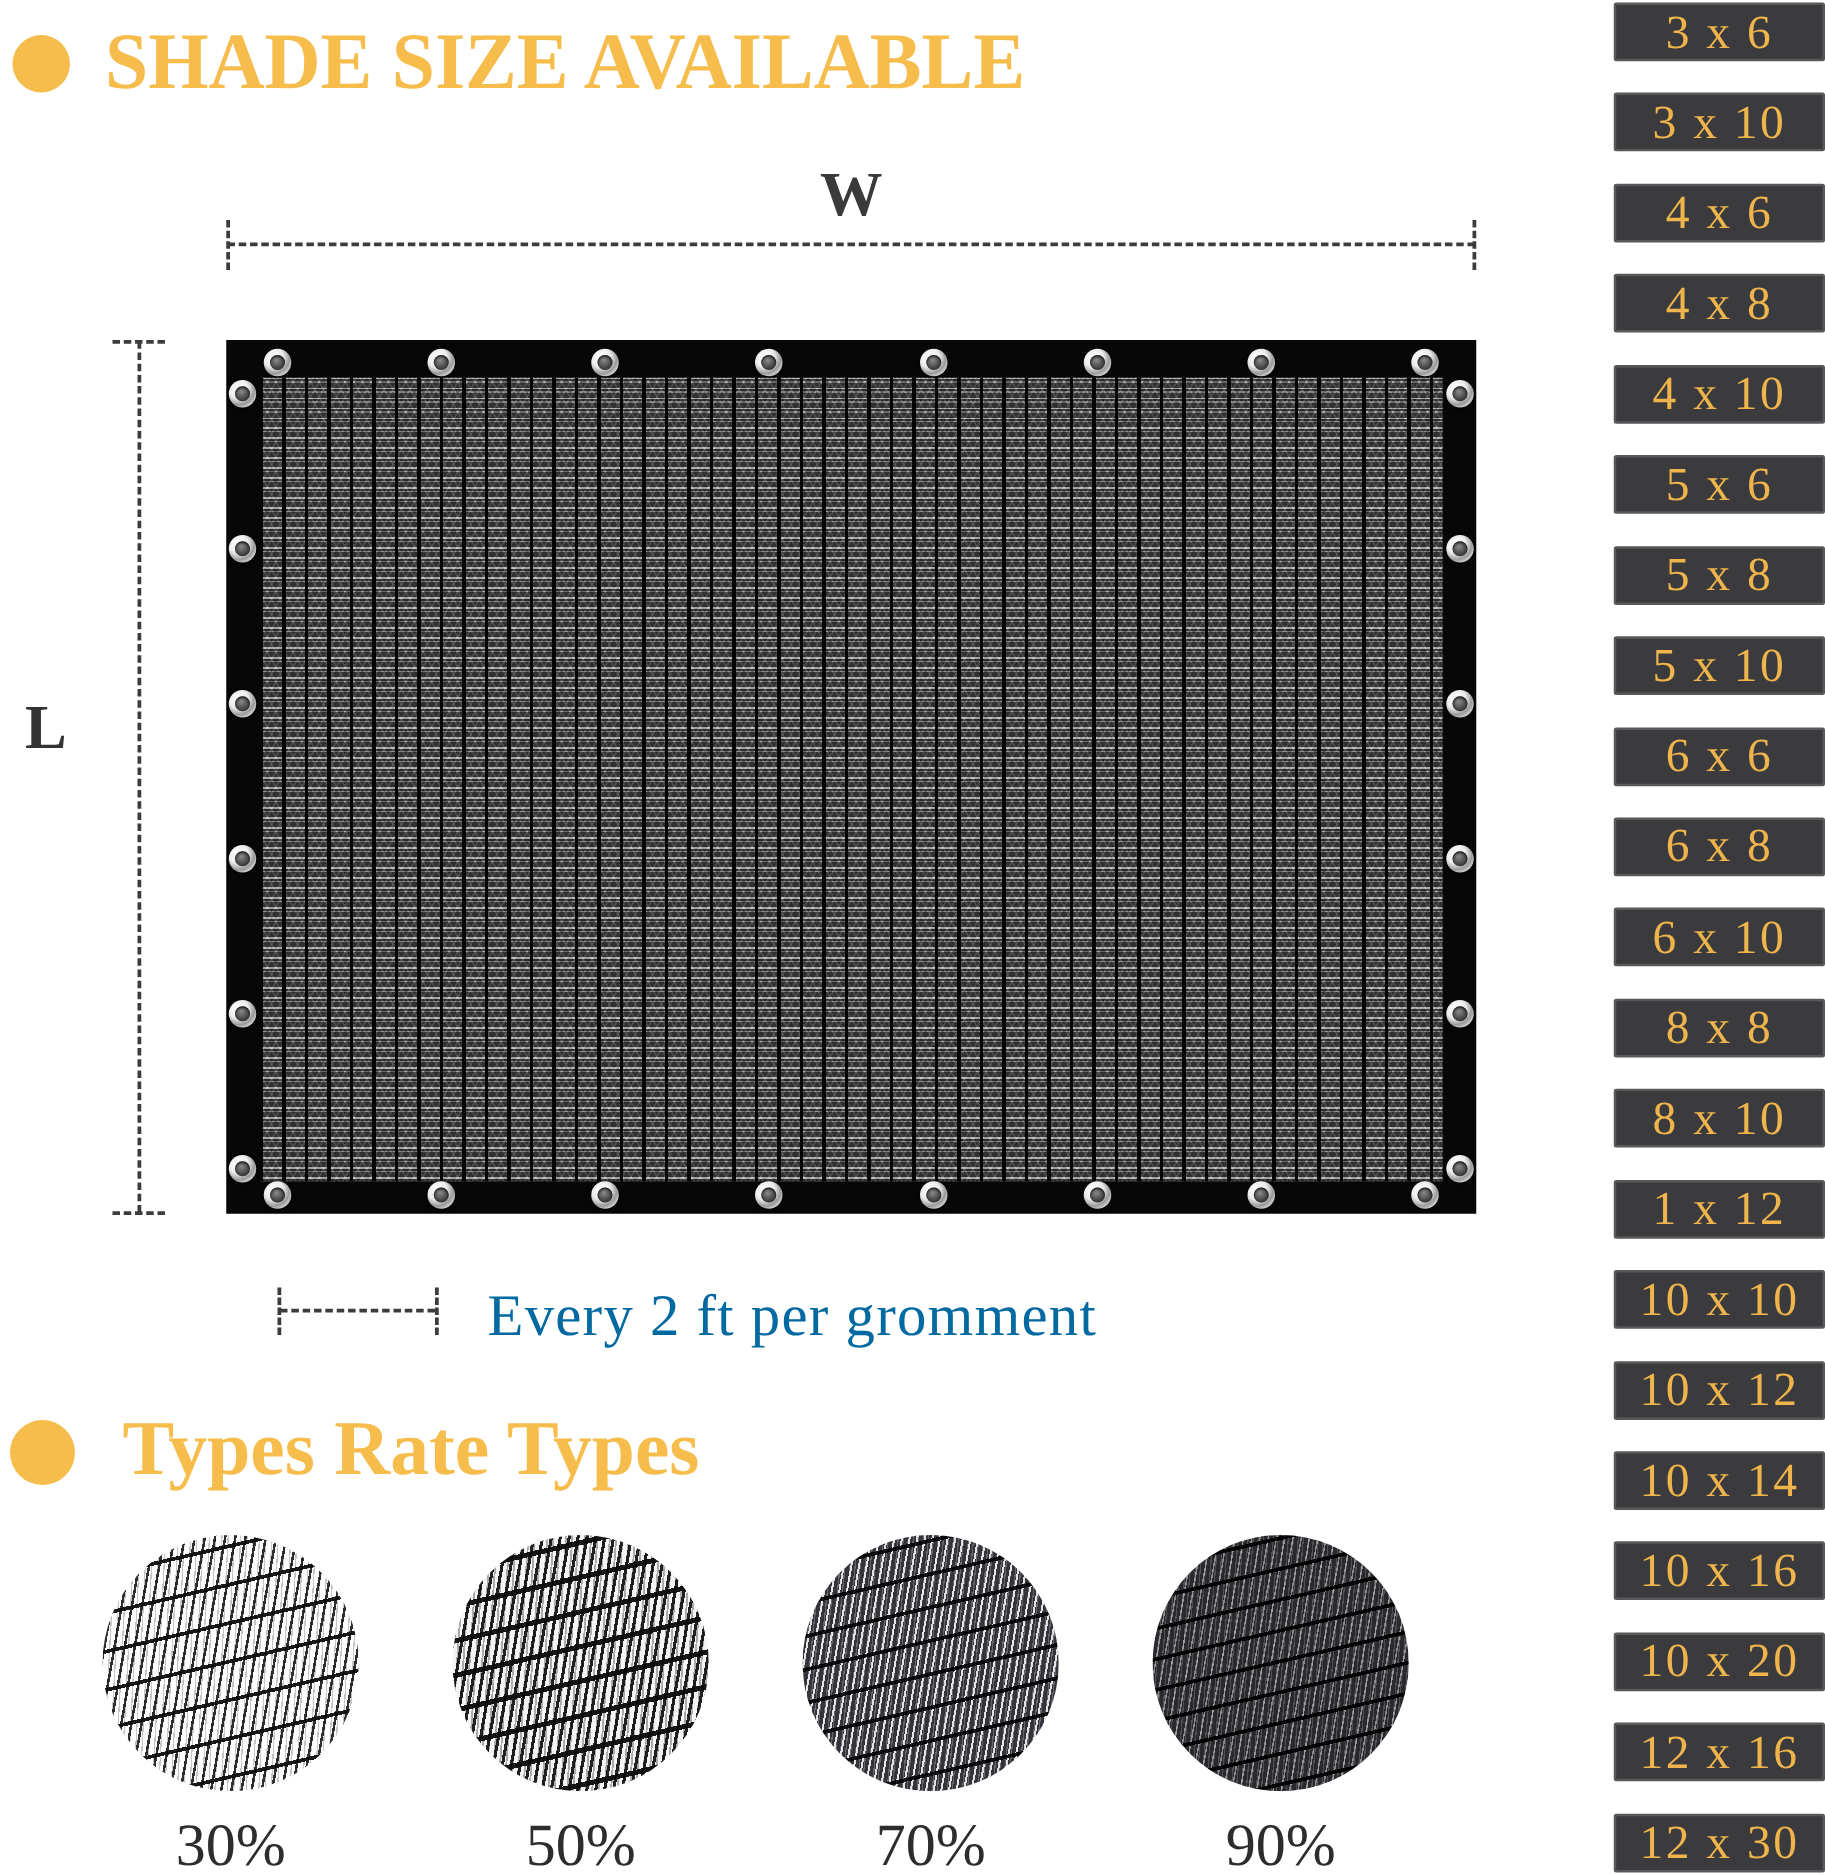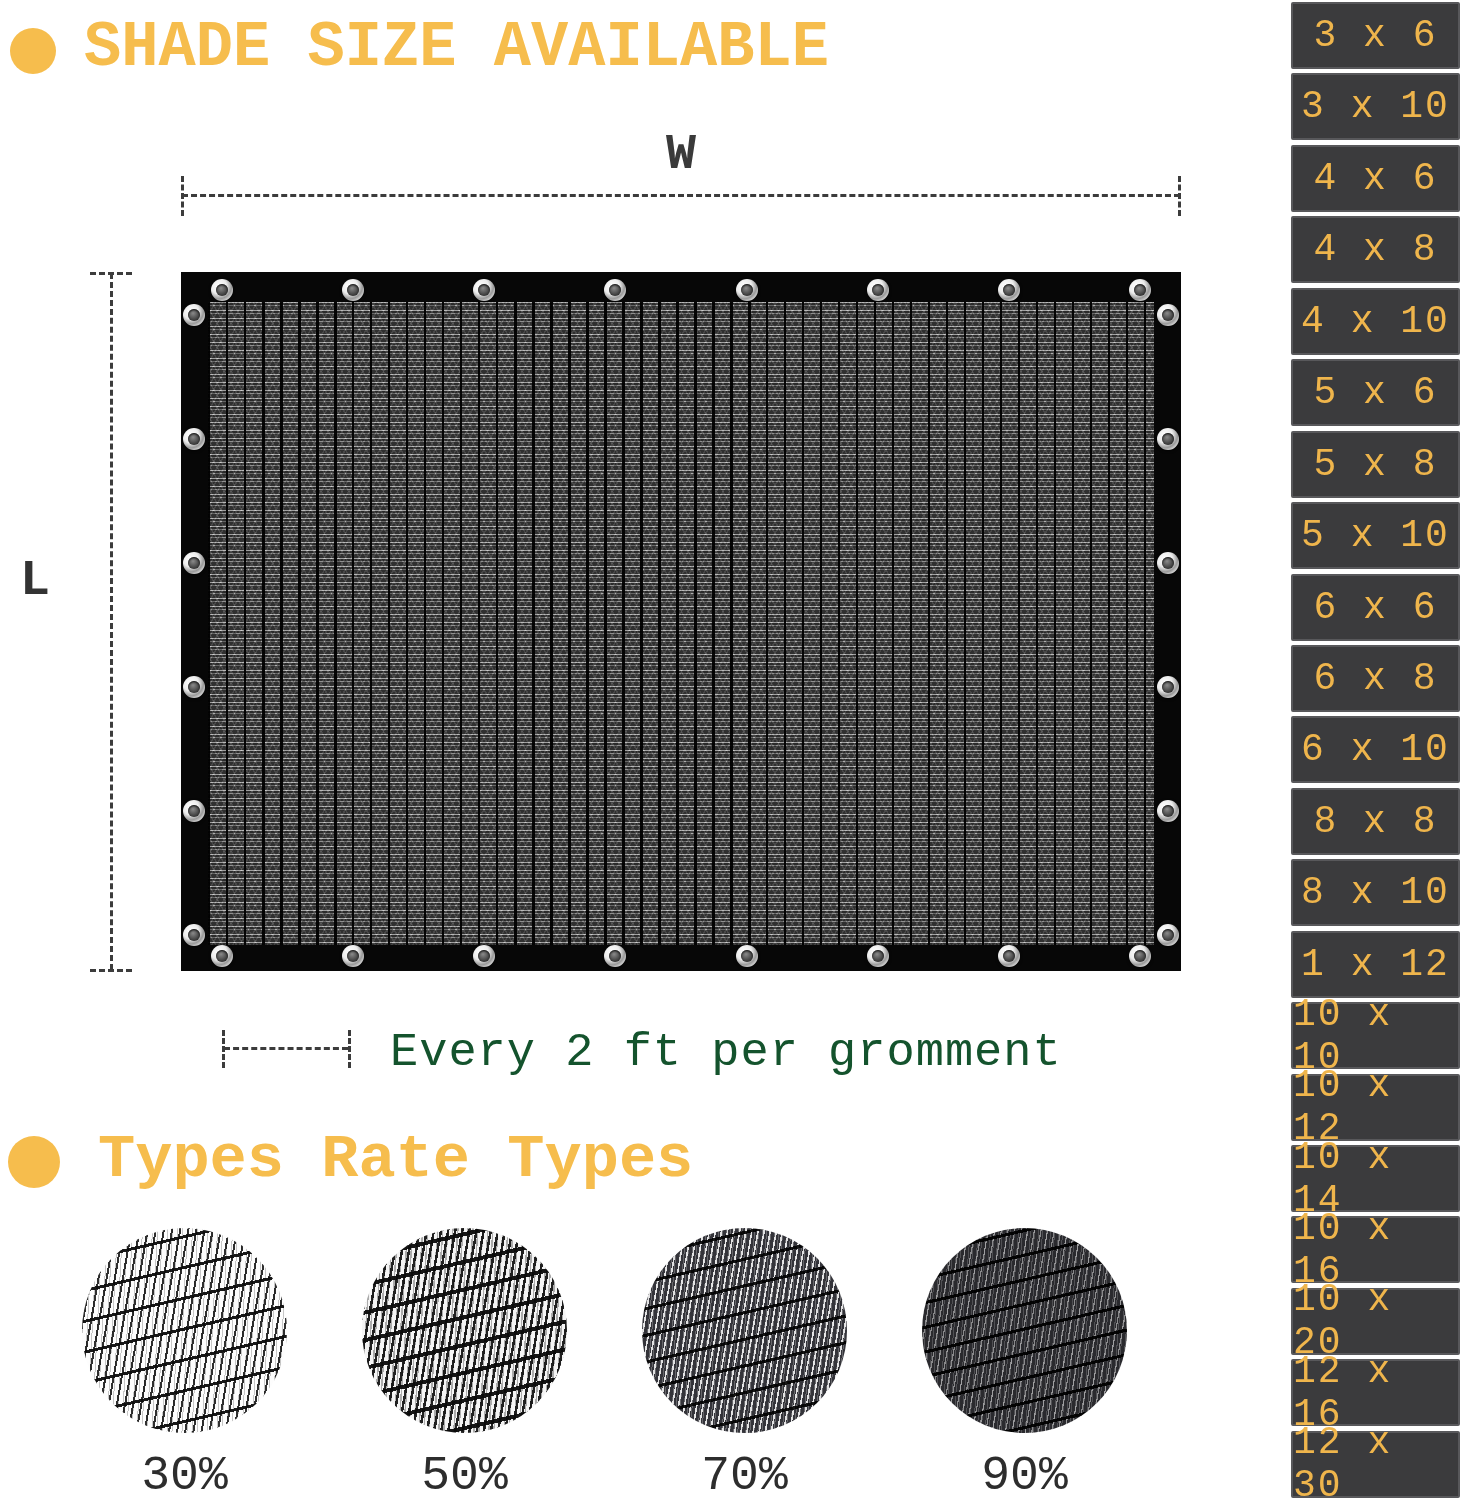--- a/index.html
+++ b/index.html
@@ -1,17 +1,17 @@
 <!DOCTYPE html>
 <html style="--accent: #F6BD4D; --sizetext: #EFB54C; --boxbg: #3B3B3D;"><head>
 <meta charset="utf-8">
 <style>
   html,body{margin:0;padding:0;background:#ffffff;}
   .canvas{position:relative;width:1460px;height:1500px;background:#ffffff;overflow:hidden;
-          font-family:Liberation Mono, monospace;}
+          font-family:Liberation Serif, serif;}
   *{box-sizing:border-box;}
 
   
   .bullet{position:absolute;border-radius:50%;background:var(--accent,#F6BD4D);}
   .bullet-1{left:10px;top:28px;width:46px;height:46px;}
   .bullet-2{left:8px;top:1136px;width:52px;height:52px;}
   .title-1{position:absolute;left:84px;top:12px;font-size:64px;font-weight:900;
            color:var(--accent,#F6BD4D);letter-spacing:0px;transform:scaleX(.97);transform-origin:left top;
            white-space:nowrap;}
   .title-2{position:absolute;left:98px;top:1124px;font-size:62px;font-weight:800;
@@ -47,21 +47,21 @@
         background:radial-gradient(circle at 35% 32%, #ffffff 0%, #ececec 38%, #9a9a9a 62%, #f5f5f5 86%, #adadad 100%);
         box-shadow:0 1px 3px rgba(0,0,0,0.65);}
   .grommet::after{content:"";position:absolute;left:5px;top:5px;right:5px;bottom:5px;border-radius:50%;
         background:radial-gradient(circle at 42% 35%, #8a8a8a 0%, #4a4a4a 55%, #222222 100%);
         box-shadow:inset 0 1px 2px rgba(0,0,0,0.8);}
 
   
   .sp-tick{position:absolute;top:1030px;width:0;height:38px;border-left:3px dashed #3c3c3c;}
   .sp-tick.left{left:222px;} .sp-tick.right{left:348px;}
   .sp-line{position:absolute;left:224px;top:1047px;width:124px;height:0;border-top:3px dashed #3c3c3c;}
-  .sp-note{position:absolute;left:390px;top:1026px;font-size:47px;color:#14532d;
+  .sp-note{position:absolute;left:390px;top:1026px;font-size:47px;color:#0369a1;
            letter-spacing:1px;white-space:nowrap;}
 
   
   .samples{position:absolute;left:82px;top:1228px;display:flex;gap:75px;}
   .sample{width:205px;display:flex;flex-direction:column;align-items:center;}
   .swatch{width:205px;height:205px;border-radius:50%;}
   .s30{background-color:#fdfdfd;background-image:
         repeating-linear-gradient(167deg, rgba(12,12,12,0.95) 0 3px, rgba(0,0,0,0) 3px 30px),
         repeating-linear-gradient(100deg, rgba(18,18,18,0.88) 0 2px, rgba(0,0,0,0) 2px 8px),
         repeating-linear-gradient(93deg, rgba(70,70,70,0.30) 0 1px, rgba(0,0,0,0) 1px 5px);}
@@ -75,21 +75,21 @@
         repeating-linear-gradient(96deg, rgba(255,255,255,0.25) 0 1px, rgba(0,0,0,0) 1px 4px);}
   .s90{background-color:#2a2a2e;background-image:
         repeating-linear-gradient(167deg, rgba(0,0,0,0.95) 0 3px, rgba(0,0,0,0) 3px 24px),
         repeating-linear-gradient(100deg, rgba(255,255,255,0.45) 0 1.2px, rgba(255,255,255,0) 1.2px 6.5px),
         repeating-linear-gradient(95deg, rgba(255,255,255,0.18) 0 1px, rgba(0,0,0,0) 1px 4px);}
   .pct{margin-top:16px;font-size:48px;color:#2d2d2d;}
 
   
   .size-col{position:absolute;left:1291px;top:0;width:169px;height:1500px;display:flex;
             flex-direction:column;justify-content:space-between;padding:2px 0;}
-  .size-box{height:67px;background:var(--boxbg,#3B3B3D);border:2px solid #58585b;border-radius:2px;
+  .size-box{height:47px;background:var(--boxbg,#3B3B3D);border:2px solid #58585b;border-radius:2px;
             display:flex;align-items:center;justify-content:center;
             font-size:38px;letter-spacing:2px;color:var(--sizetext,#EFB54C);}
 </style>
 </head>
 <body>
 
 <div class="canvas">
 
   <span class="bullet bullet-1"></span>
   <div class="title-1">SHADE SIZE AVAILABLE</div>

